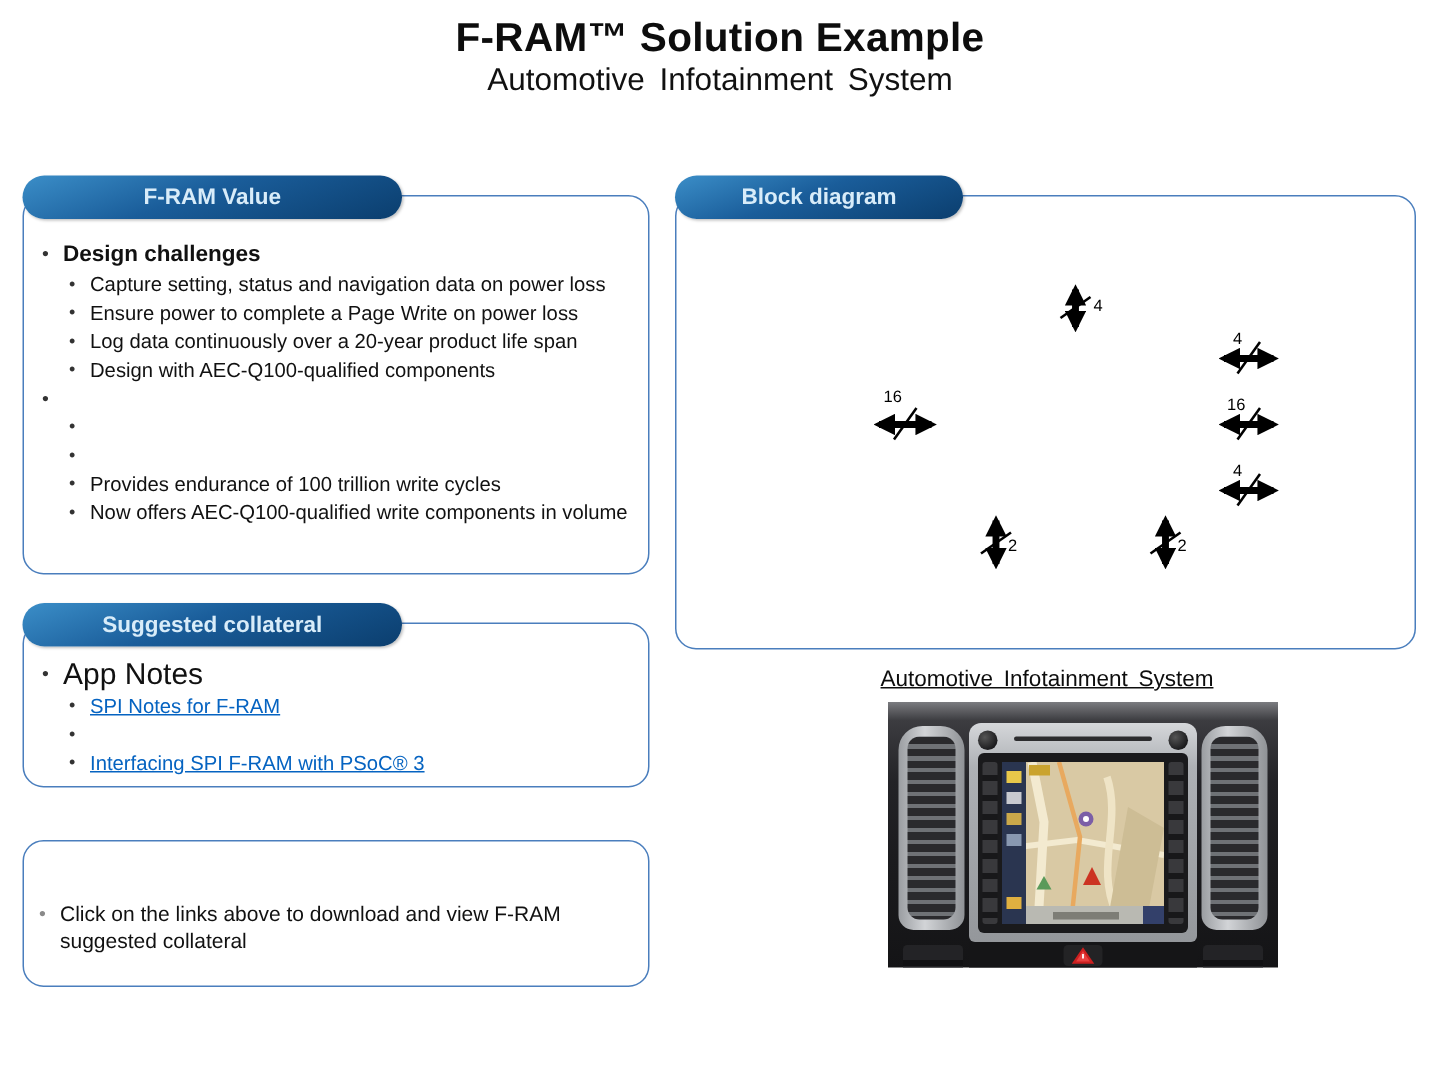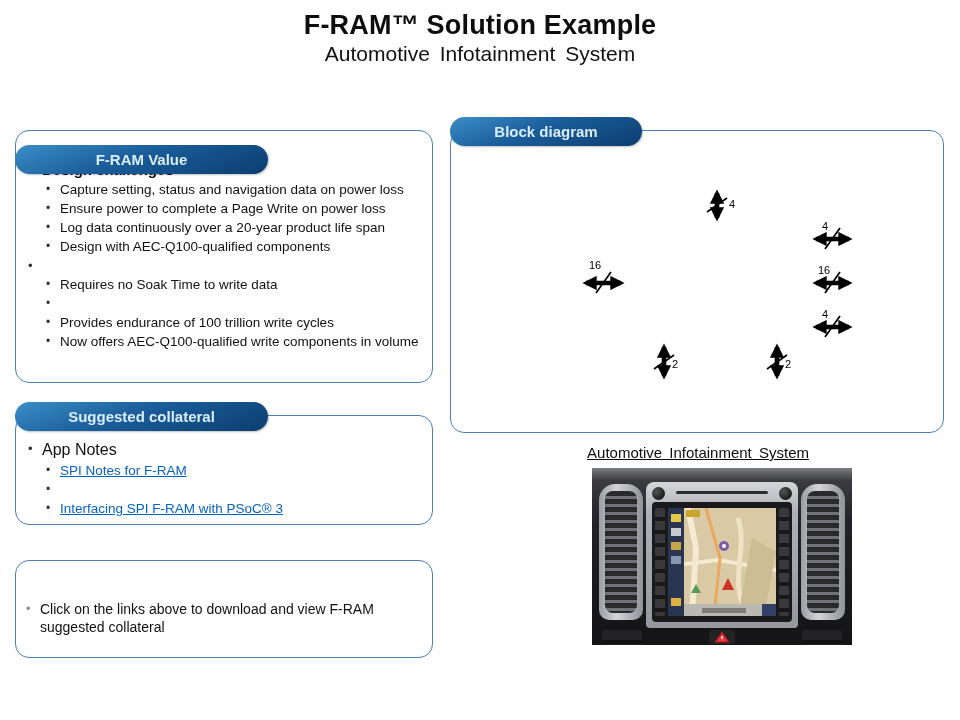--- a/index.html
+++ b/index.html
@@ -29,21 +29,21 @@
   .panel {
     position:absolute; background:#fff;
     border:1.6px solid #4a7ebd; border-radius:14px; z-index:1;
   }
 
   
   .blist { position:absolute; font-size:13.5px; line-height:17.5px; color:#111; }
   .b1 { display:flex; margin-top:2px; }
   .b1 .dot { width:14px; flex:0 0 14px; color:#333; font-size:13px; }
   .b1 .t { font-weight:bold; font-size:15px; line-height:19px; }
-  .b1 .t-reg { font-weight:normal; font-size:16px; line-height:20px; }
+  .b1 .t-reg { font-weight:normal; font-size:20px; line-height:20px; }
   .b2 { display:flex; margin-left:18px; margin-top:1.5px; }
   .b2 .dot { width:14px; flex:0 0 14px; color:#333; font-size:12px; }
   .link { color:#0563C1; text-decoration:underline; cursor:pointer; }
   .graydot { color:#8a8a8a !important; }
 
   
   .bd-box { position:absolute; left:450px; top:130px; width:494px; height:303px; }
   .node {
     position:absolute; background:#fff; border:1.2px solid #000;
     display:flex; align-items:center; justify-content:center; text-align:center;
@@ -112,21 +112,21 @@
 </head>
 <body>
 
 <div class="slide">
 
   <div class="hdr">
     <div class="title">F-RAM™ Solution Example</div>
     <div class="subtitle">Automotive Infotainment System</div>
   </div>
 
-  <div class="pill" style="left:15px; top:117px; width:253px;margin-top:28px;">F-RAM Value</div>
+  <div class="pill" style="left:15px; top:117px; width:253px;">F-RAM Value</div>
   <div class="panel" style="left:15px; top:130px; width:418px; height:253px;"></div>
   <div class="blist" style="left:28px; top:158px; width:392px; z-index:2;">
     <div class="b1">
       <span class="dot">•</span>
       <span class="t">Design challenges</span>
     </div>
     <div class="b2" style="width:372px;">
       <span class="dot">•</span>
       <span>Capture setting, status and navigation data on power loss</span>
     </div>
@@ -140,21 +140,20 @@
     </div>
     <div class="b2">
       <span class="dot">•</span>
       <span>Design with AEC-Q100-qualified components</span>
     </div>
     <div class="b1">
       <span class="dot">•</span>
     </div>
     <div class="b2">
       <span class="dot">•</span>
-      <span>Requires no Soak Time to write data</span>
     </div>
     <div class="b2">
       <span class="dot">•</span>
     </div>
     <div class="b2">
       <span class="dot">•</span>
       <span>Provides endurance of 100 trillion write cycles</span>
     </div>
     <div class="b2" style="width:380px;">
       <span class="dot">•</span>

